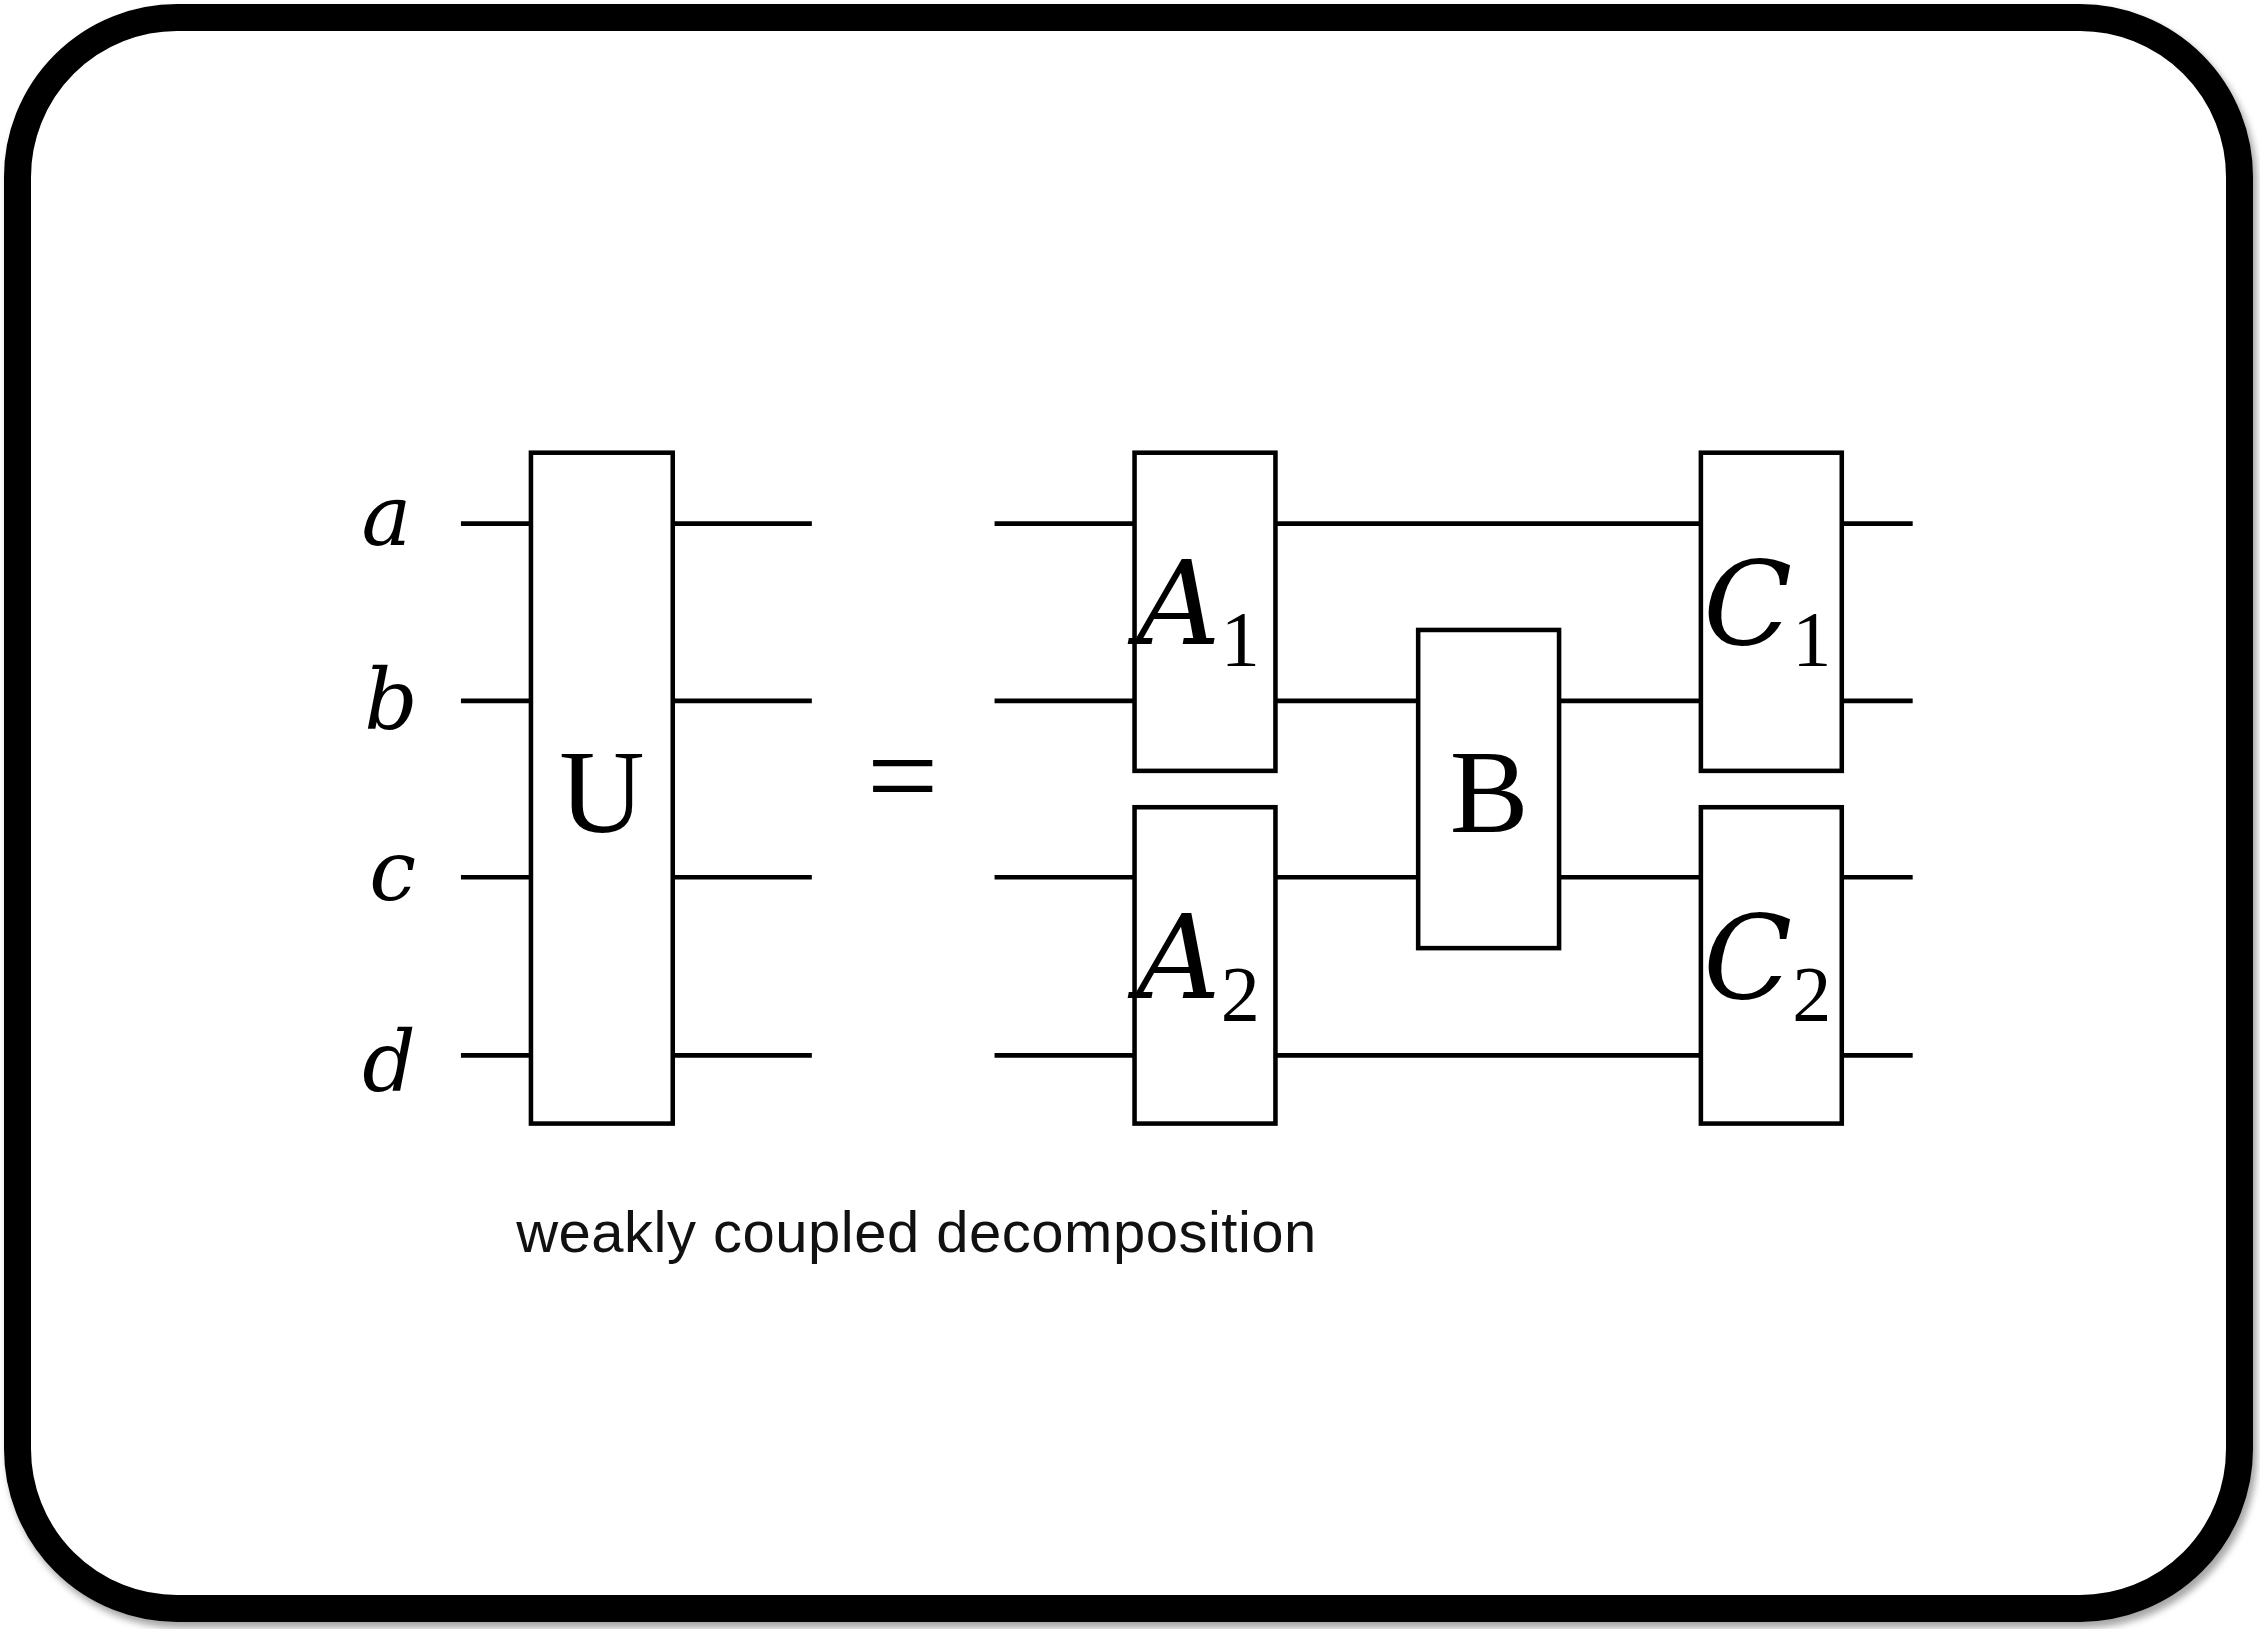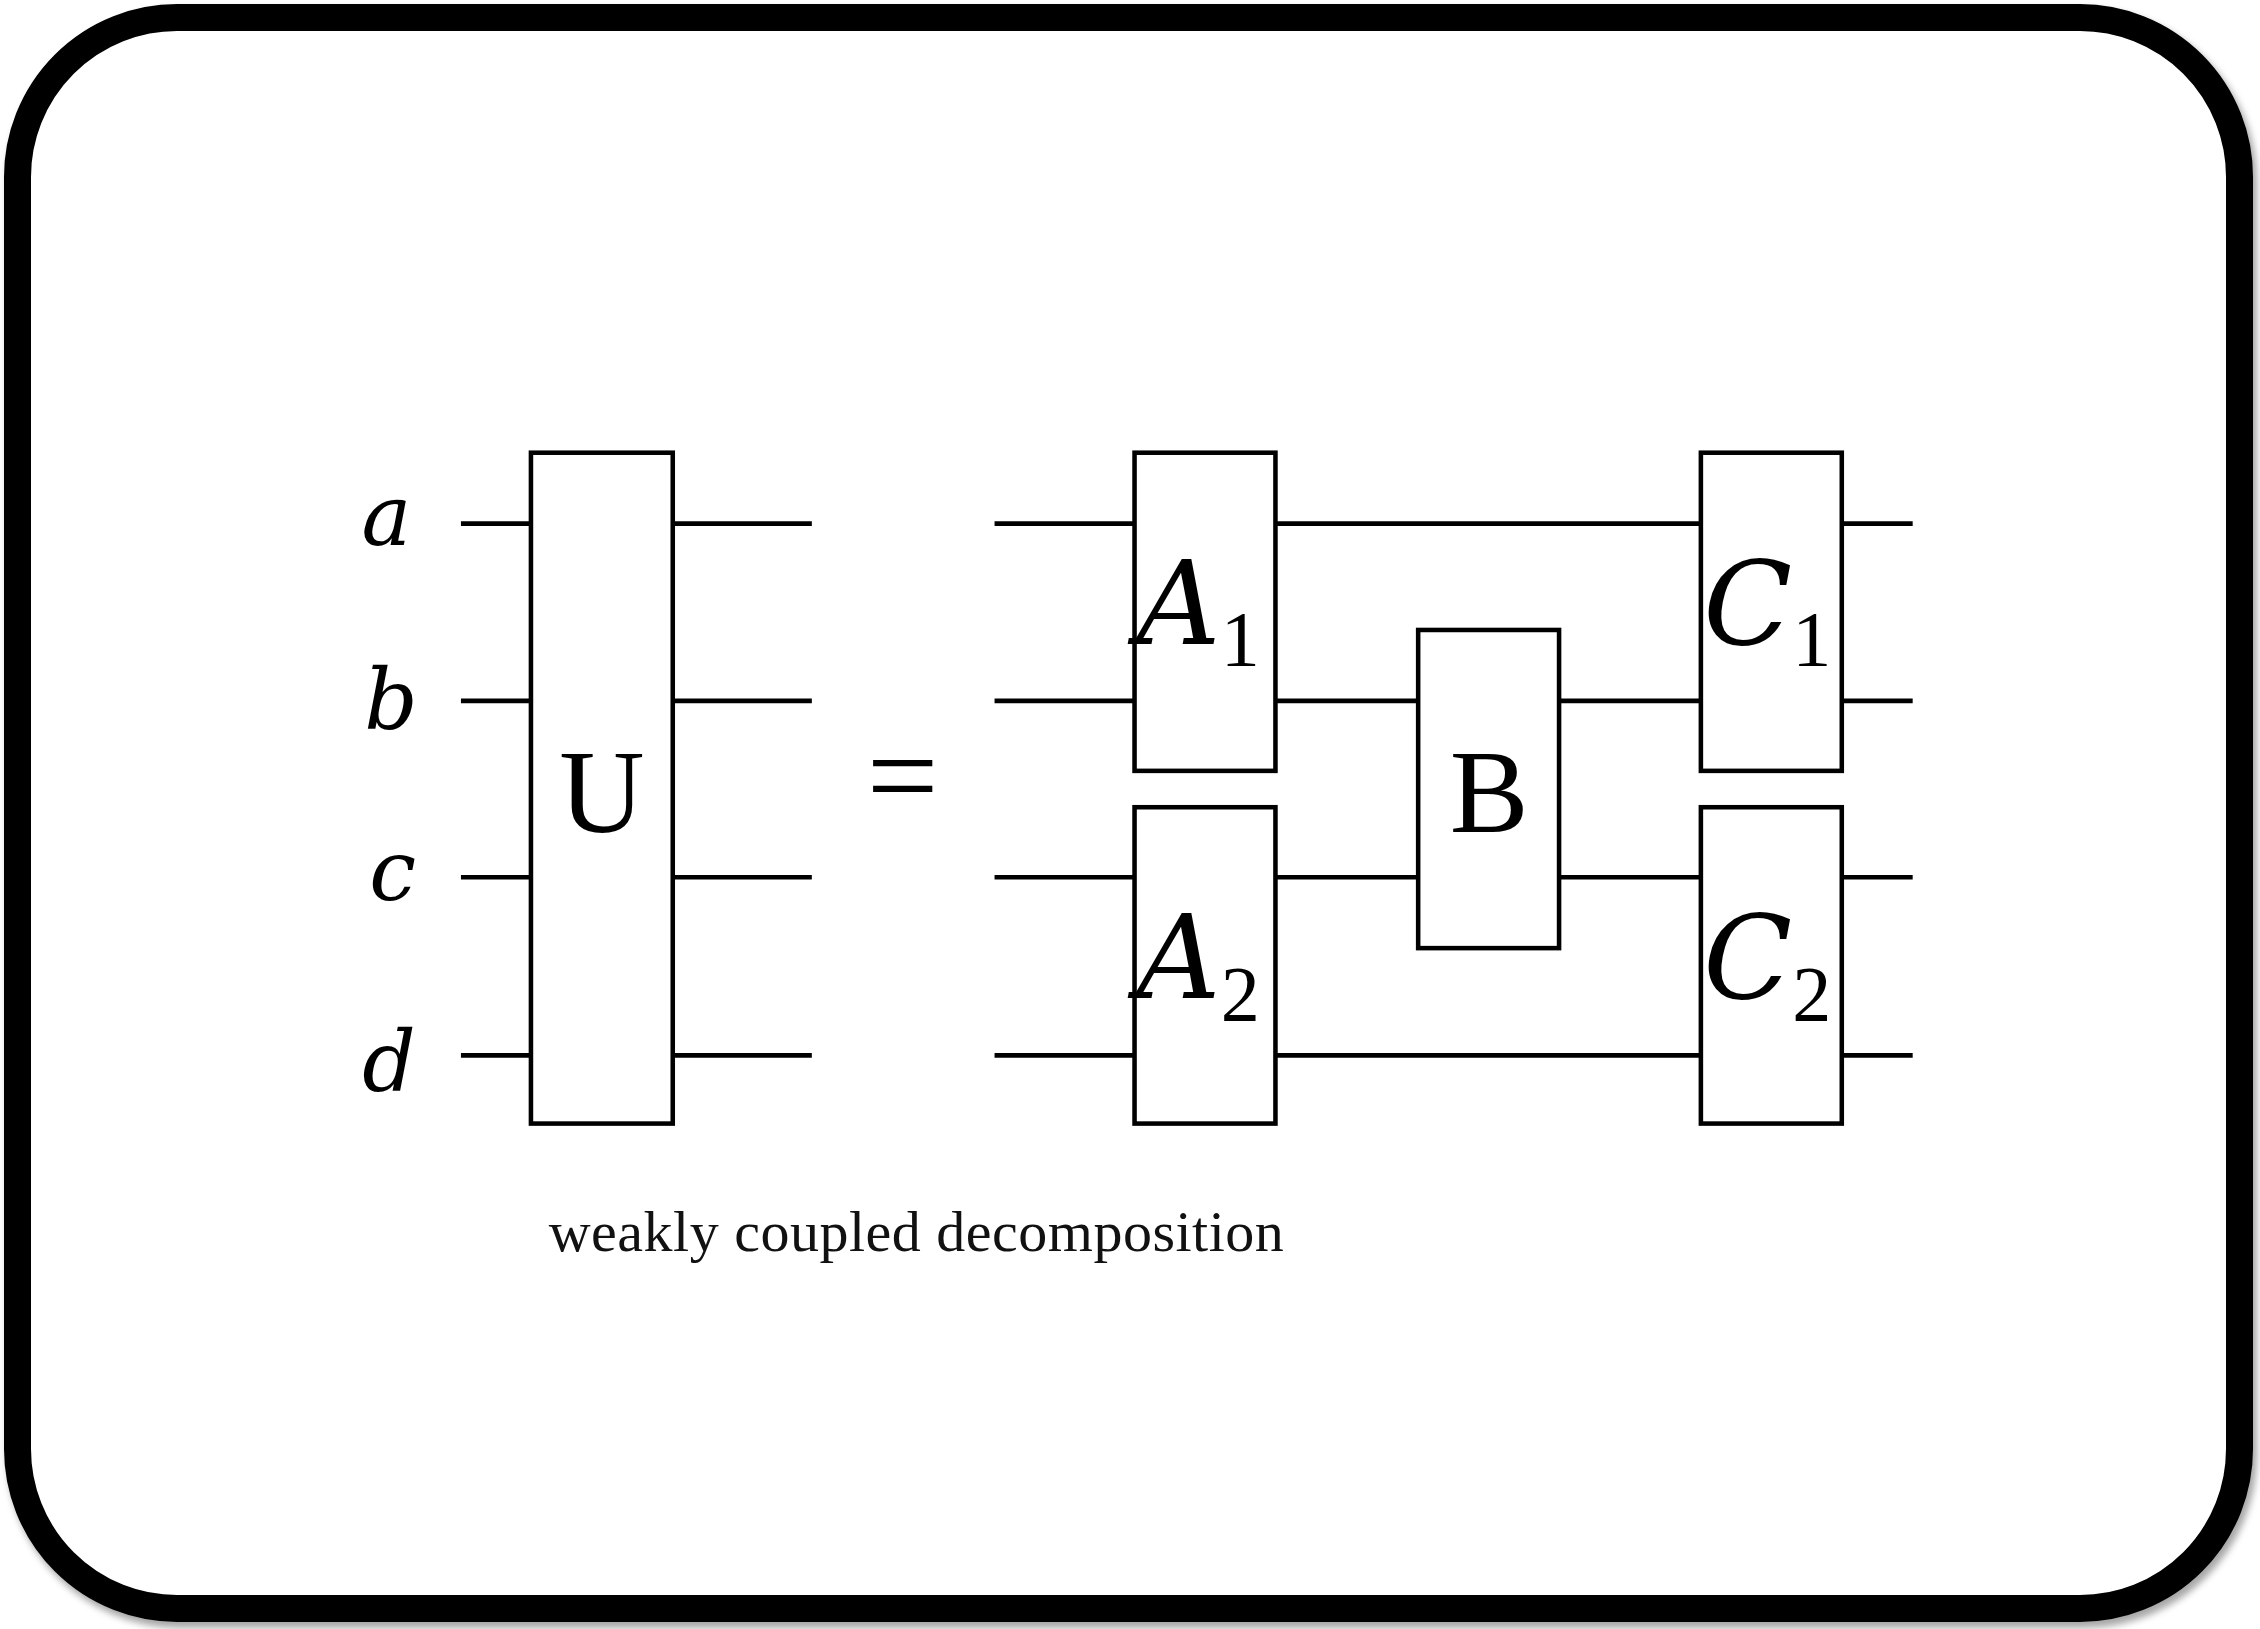--- a/index.html
+++ b/index.html
@@ -9,21 +9,21 @@
     border: 27px solid #000; border-radius: 173px; background: #fff;
     box-shadow: 3.6px 5.5px 7.3px rgba(0,0,0,0.35);
   }
   svg.diagram { position: absolute; left: 0; top: 0; }
   .wire { stroke: #000; stroke-width: 5; }
   .gate { fill: #fff; stroke: #000; stroke-width: 5; }
   .lbl-italic { font-family: "DejaVu Serif", "Liberation Serif", serif; font-style: italic; }
   .lbl-roman { font-family: "Liberation Serif", "DejaVu Serif", serif; }
   .caption {
     position: absolute; left: 0; width: 1833px; top: 1198px; text-align: center;
-    font-family: Liberation Serif, serif; font-size: 58px;
+    font-family: Liberation Sans, sans-serif; font-size: 58px;
     color: #111; letter-spacing: 0.5px;
   }
 </style>
 </head>
 <body>
 
 <div class="frame"></div>
 
 <svg class="diagram" width="2260" height="1629" viewBox="0 0 2486 1792">
 

